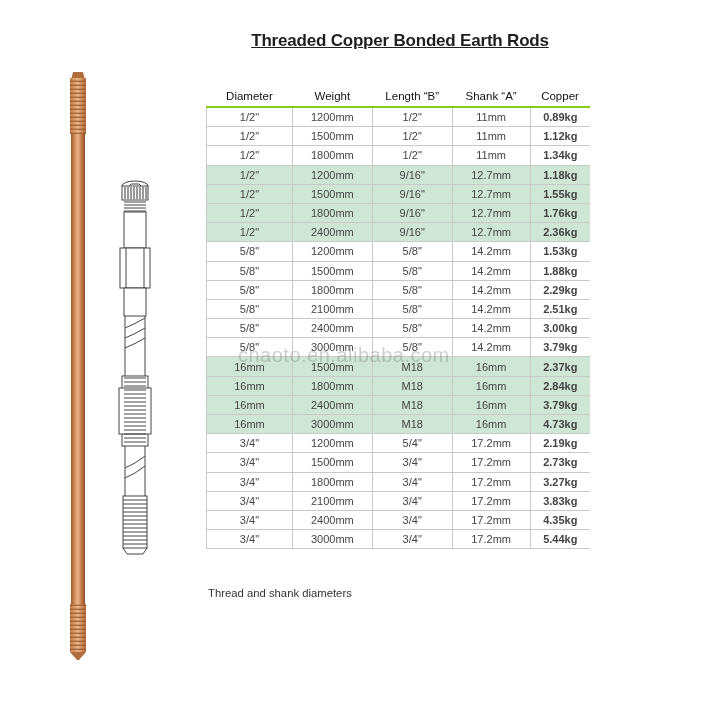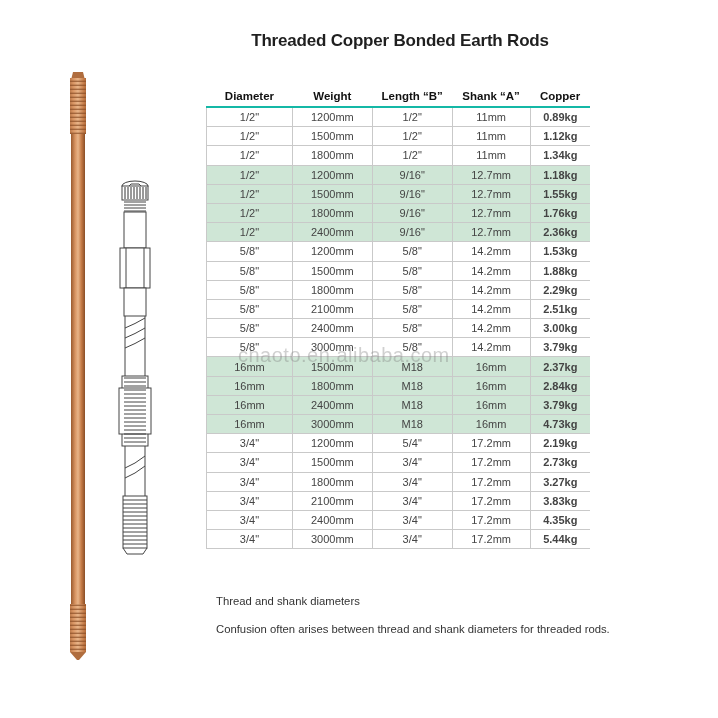--- a/index.html
+++ b/index.html
@@ -1,31 +1,31 @@
 <!DOCTYPE html>
 <html><head>
 <meta charset="utf-8">
 <style>
   html, body { margin: 0; padding: 0; background: #ffffff; }
   body { width: 718px; height: 718px; position: relative; overflow: hidden; font-family: "Liberation Sans", sans-serif; }
-  .title { position: absolute; left: 200px; top: 31px; width: 400px; text-align: center; font-size: 17px; font-weight: bold; color: #1f1f1f; letter-spacing: -0.2px; }
+  .title { position: absolute; left: 200px; top: 31px; width: 400px; text-align: center; font-size: 17px; font-weight: bold; color: #1f1f1f; letter-spacing: -0.2px; text-decoration: underline; }
   .spec-table { position: absolute; left: 206px; top: 85px; width: 384px; border-collapse: collapse; font-size: 11px; color: #444; }
-  .spec-table th { font-weight: bold; color: #111; font-size: 11.5px; height: 21px; padding: 0; border-bottom: 2px solid #14b8a6; text-align: center; margin-top: 24px; }
+  .spec-table th { font-weight: normal; color: #111; font-size: 11.5px; height: 21px; padding: 0; border-bottom: 2px solid #84cc16; text-align: center; margin-top: 24px; }
   .spec-table td { height: 18.2px; padding: 0; text-align: center; border-bottom: 1px solid #c9c9c9; border-right: 1px solid #c9c9c9; }
   .spec-table td:first-child { border-left: 1px solid #c9c9c9; }
   .spec-table td:last-child { border-right: none; font-weight: bold; }
   .spec-table tr.hl td { background: #cfe6d6; }
   .spec-table col.c1 { width: 86px; }
   .spec-table col.c2 { width: 80px; }
   .spec-table col.c3 { width: 80px; }
   .spec-table col.c4 { width: 78px; }
   .spec-table col.c5 { width: 60px; }
   .watermark { position: absolute; left: 238px; top: 344px; font-size: 20px; color: rgba(120,120,120,0.35); letter-spacing: 0.5px; pointer-events: none; }
   .notes { position: absolute; left: 208px; top: 584px; width: 500px; font-size: 11.3px; color: #333; line-height: 19.5px; }
-  .notes p { margin: 8px; }
+  .notes p { margin: 0; }
   .rod-photo { position: absolute; left: 66px; top: 70px; width: 24px; height: 590px; }
   .rod-drawing { position: absolute; left: 112px; top: 178px; width: 46px; height: 378px; }
 </style>
 </head>
 <body>
 
 <div class="title">Threaded Copper Bonded Earth Rods</div>
 
 <svg class="rod-photo" viewBox="0 0 24 590" preserveAspectRatio="none">
   <defs>
@@ -296,14 +296,13 @@
         <td>17.2mm</td>
         <td>5.44kg</td>
       </tr>
     </tbody>
 </table>
 
 <div class="watermark">cnaoto.en.alibaba.com</div>
 
 <div class="notes">
   <p>Thread and shank diameters</p>
-  <p>Confusion often arises between thread and shank diameters for threaded rods.</p>
 </div>
 
 </body></html>

